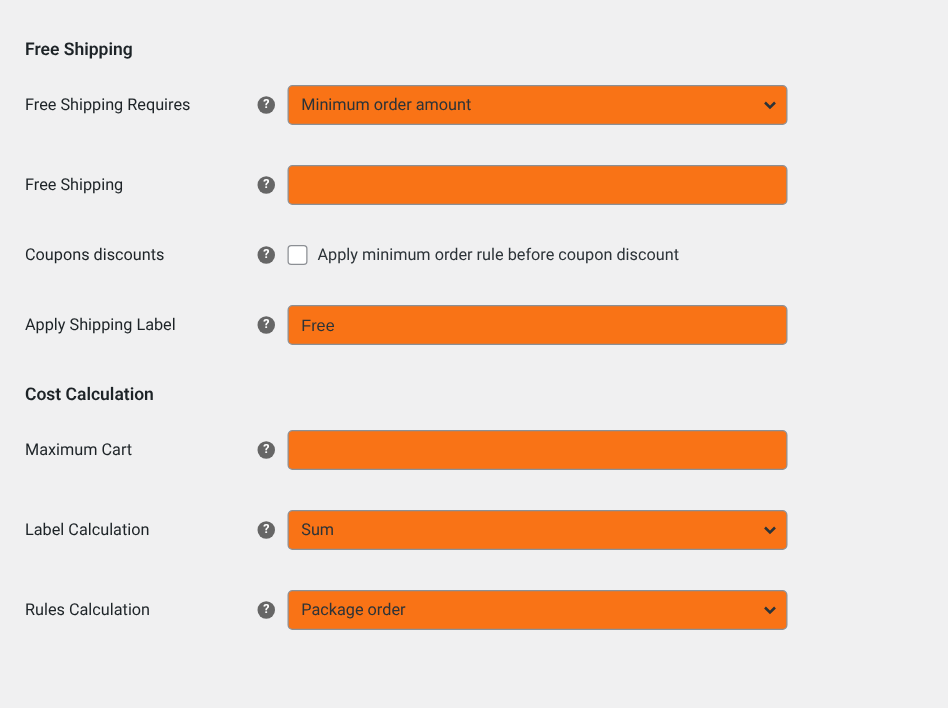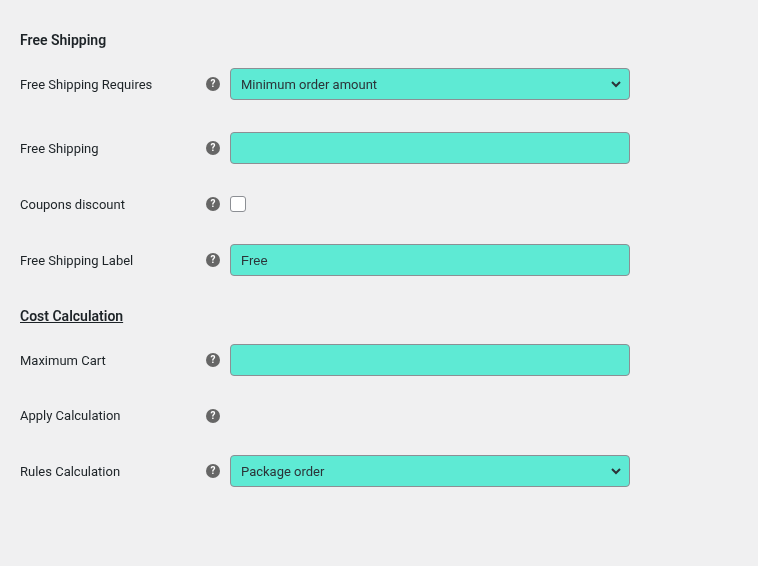--- a/index.html
+++ b/index.html
@@ -59,21 +59,21 @@
       flex: 0 0 auto;
       width: 400px;
       display: flex;
       align-items: center;
     }
     .select-wrap, .text-input {
       width: 400px;
       height: 32px;
       border: 1px solid #8c8f94;
       border-radius: 4px;
-      background: #5eead4;
+      background: #f97316;
       position: relative;
     }
     .select-wrap {
       display: flex;
       align-items: center;
       padding: 0 36px 0 10px;
       cursor: pointer;
     }
     .select-text {
       font-size: 13px;
@@ -116,21 +116,20 @@
       background: #fff;
       cursor: pointer;
       flex-shrink: 0;
     }
     .checkbox-label {
       font-size: 13px;
       color: #2c3338;
     }
     .section-gap {
       margin-top: 4px;
-      text-decoration: underline;
     }
   </style>
 </head>
 <body>
 
 <h3>Free Shipping</h3>
 
 <div class="form-row">
   <div class="label-col">
     <span class="label-text">Free Shipping Requires</span>
@@ -153,33 +152,34 @@
     <span class="label-text">Free Shipping</span>
     <span class="help-icon">?</span>
   </div>
   <div class="control-col">
     <input type="text" class="text-input" value="" style="">
   </div>
 </div>
 
 <div class="form-row">
   <div class="label-col">
-    <span class="label-text">Coupons discount</span>
+    <span class="label-text">Coupons discounts</span>
     <span class="help-icon">?</span>
   </div>
   <div class="control-col">
     <div class="checkbox-wrap">
       <div class="checkbox"></div>
-    </div>
-  </div>
-</div>
-
-<div class="form-row">
-  <div class="label-col">
-    <span class="label-text">Free Shipping Label</span>
+      <span class="checkbox-label">Apply minimum order rule before coupon discount</span>
+    </div>
+  </div>
+</div>
+
+<div class="form-row">
+  <div class="label-col">
+    <span class="label-text">Apply Shipping Label</span>
     <span class="help-icon">?</span>
   </div>
   <div class="control-col">
     <input type="text" class="text-input" value="Free" style="">
   </div>
 </div>
 
 <h3 class="section-gap">Cost Calculation</h3>
 
 <div class="form-row">
@@ -187,22 +187,32 @@
     <span class="label-text">Maximum Cart</span>
     <span class="help-icon">?</span>
   </div>
   <div class="control-col">
     <input type="text" class="text-input" value="" style="">
   </div>
 </div>
 
 <div class="form-row">
   <div class="label-col">
-    <span class="label-text">Apply Calculation</span>
-    <span class="help-icon">?</span>
+    <span class="label-text">Label Calculation</span>
+    <span class="help-icon">?</span>
+  </div>
+  <div class="control-col">
+    <div class="select-wrap">
+      <span class="select-text">Sum</span>
+      <span class="chevron">
+        <svg viewBox="0 0 14 14">
+            <polyline points="3,5 7,9 11,5"></polyline>
+          </svg>
+      </span>
+    </div>
   </div>
 </div>
 
 <div class="form-row">
   <div class="label-col">
     <span class="label-text">Rules Calculation</span>
     <span class="help-icon">?</span>
   </div>
   <div class="control-col">
     <div class="select-wrap">

